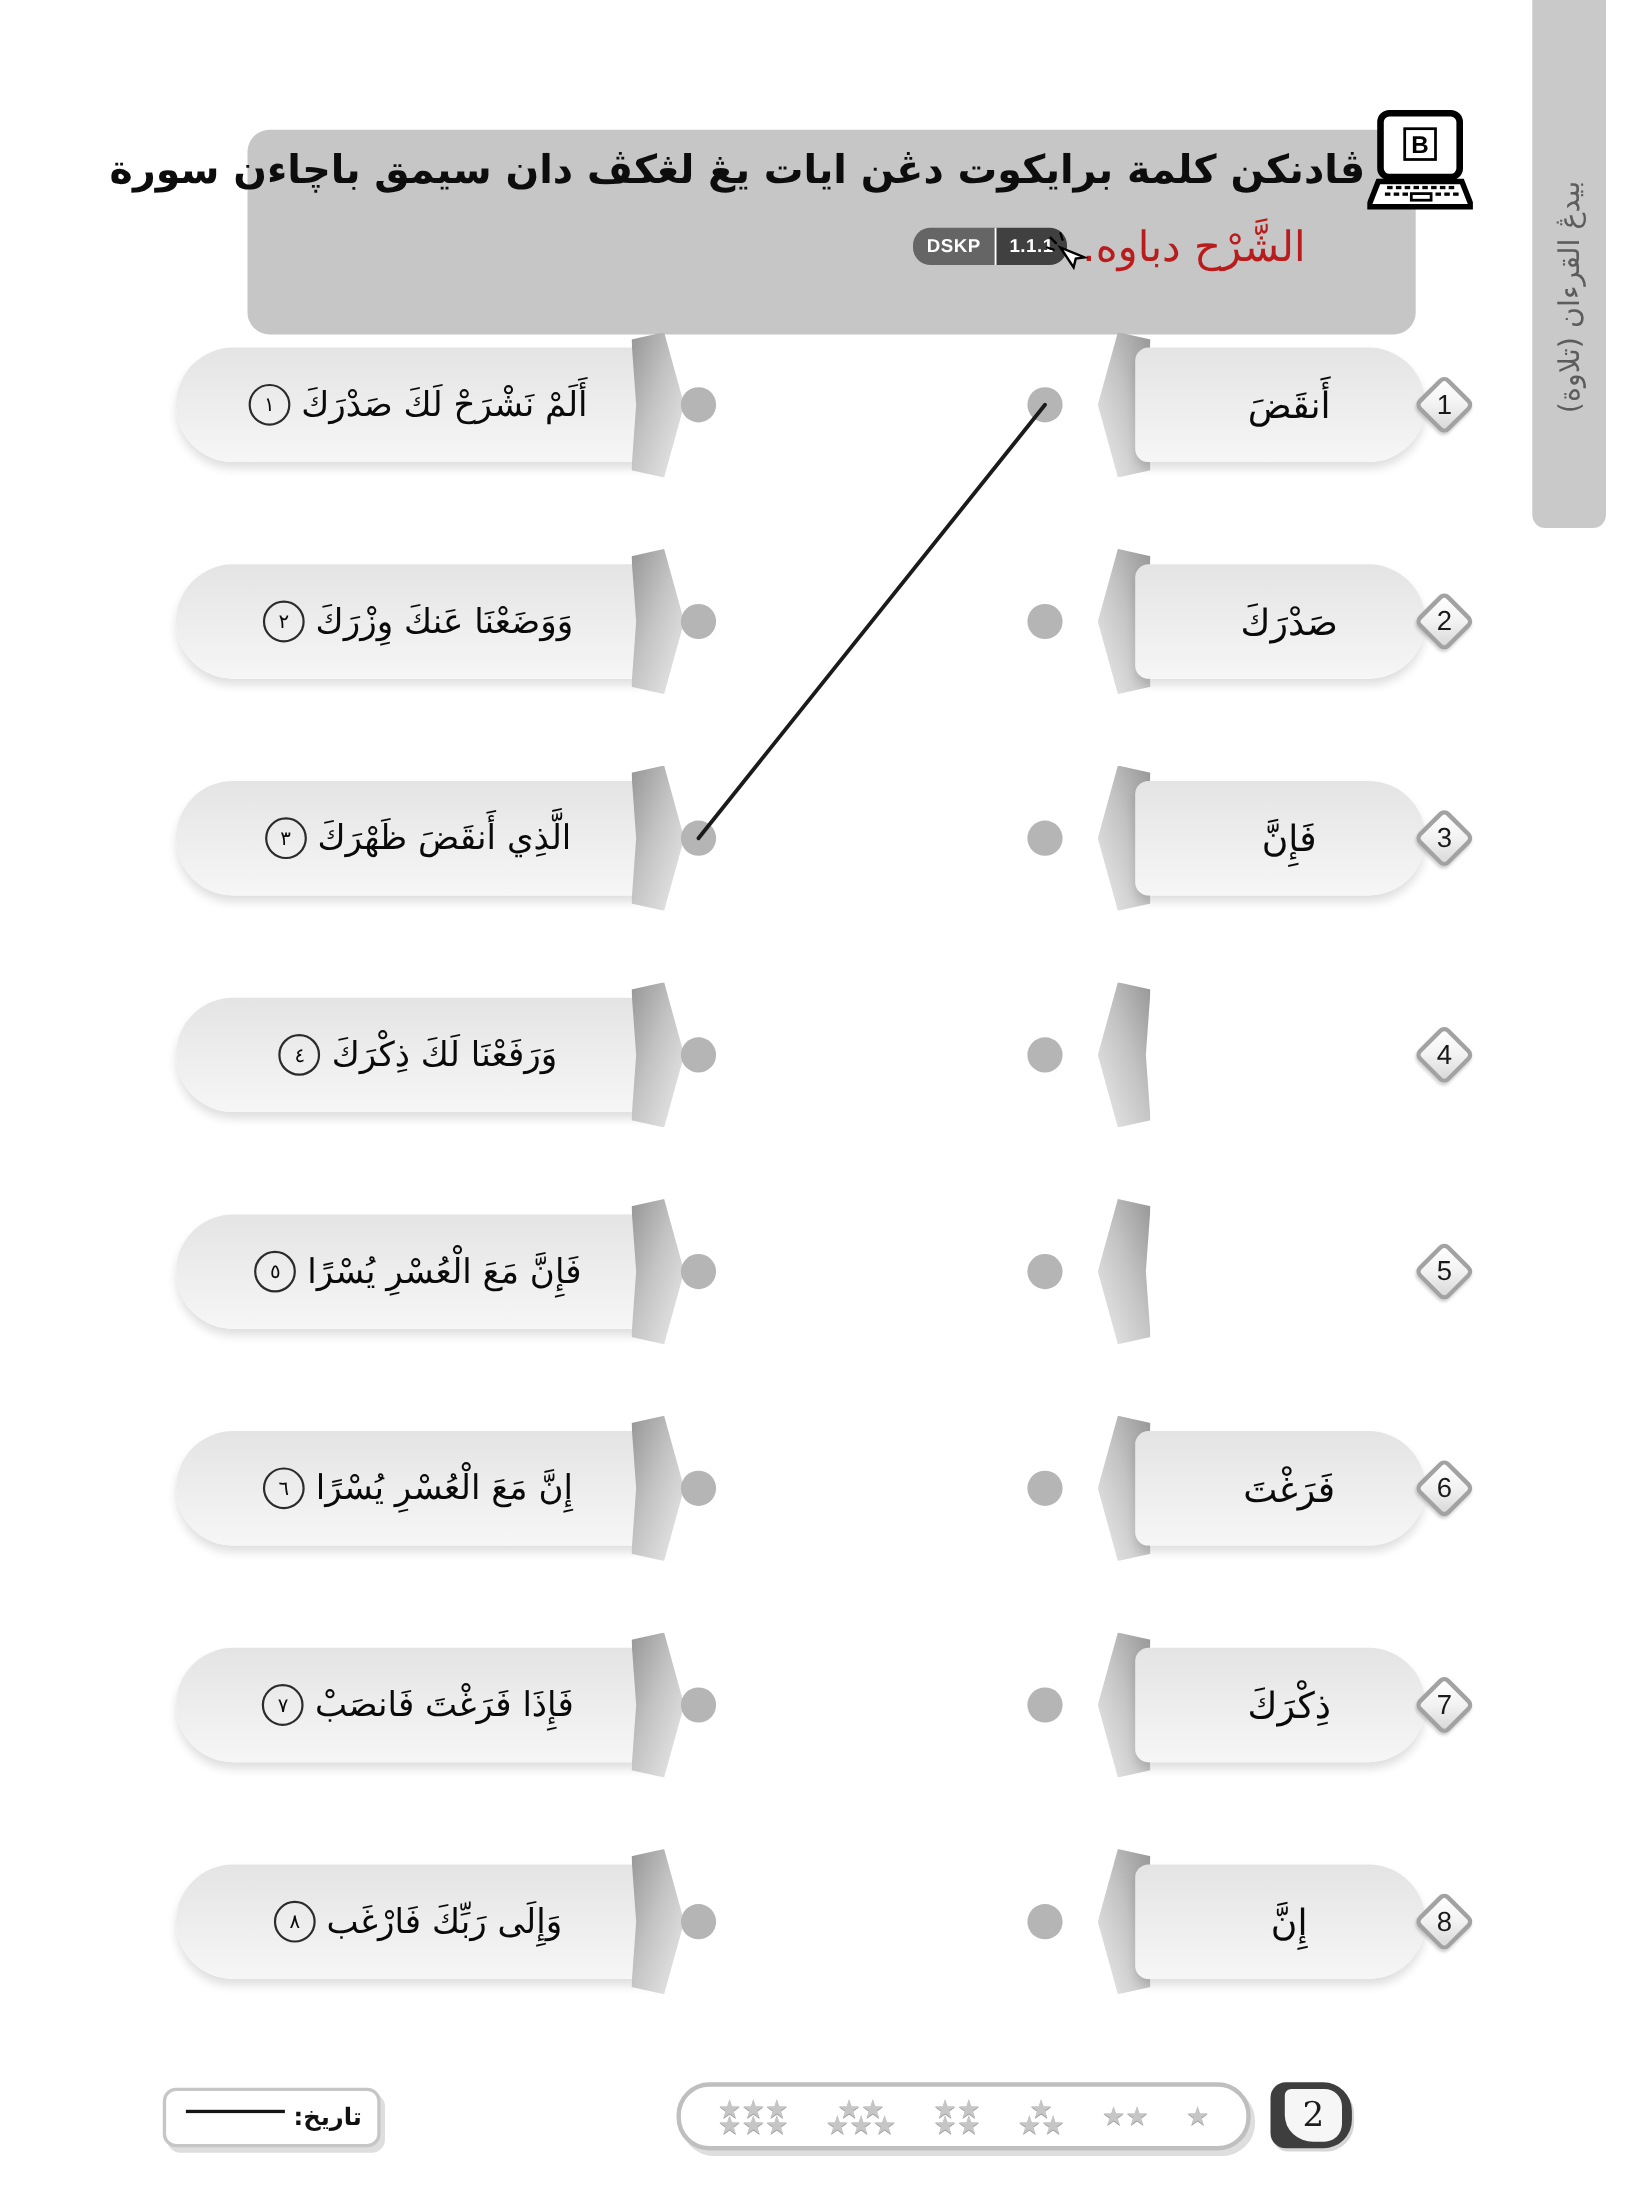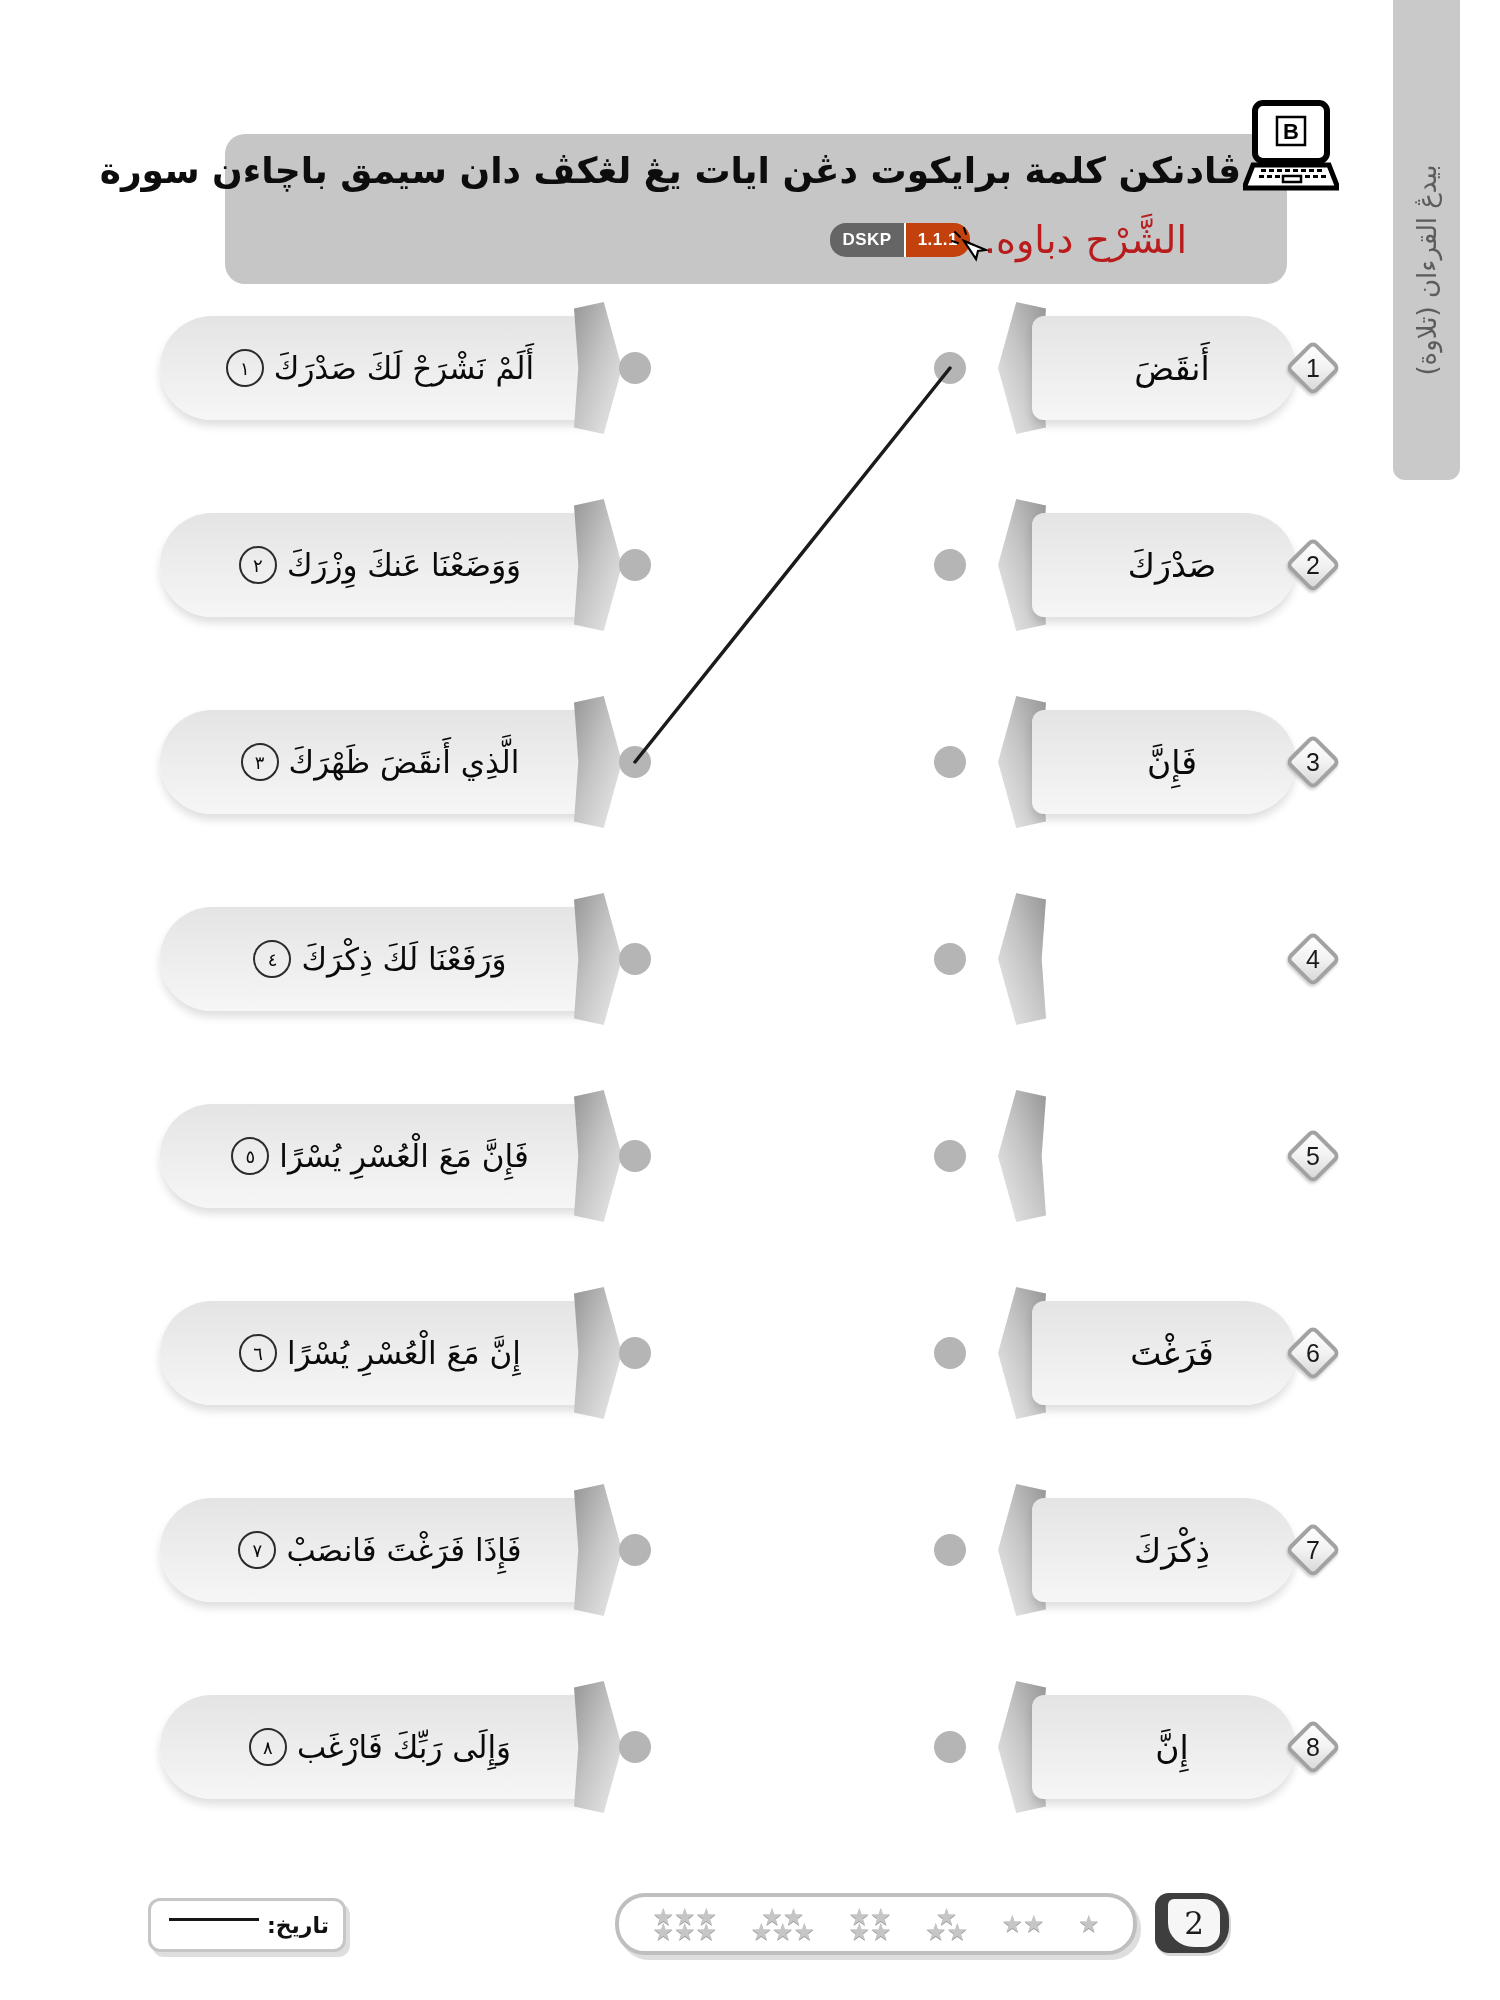--- a/index.html
+++ b/index.html
@@ -7,32 +7,32 @@
         font-family:"DejaVu Sans",sans-serif;}
 
   
   .side-tab{position:absolute;left:1393px;top:0;width:67px;height:480px;background:#c9c9c9;
             border-radius:0 0 12px 12px;}
   .side-tab-text{position:absolute;left:1247px;top:248px;width:360px;height:44px;
                  transform:rotate(-90deg);text-align:center;font-size:26px;color:#5c5c5c;
                  direction:rtl;line-height:44px;}
 
   
-  .header-box{position:absolute;left:225px;top:118px;width:1062px;height:150px;
-              background:#c6c6c6;border-radius:20px;margin-top:16px;}
+  .header-box{position:absolute;left:225px;top:118px;width:1062px;height:186px;
+              background:#c6c6c6;border-radius:20px;}
   .header-line1{position:absolute;top:16px;right:46px;direction:rtl;font-size:36px;
                 font-weight:bold;color:#0d0d0d;white-space:nowrap;}
   .header-line2{position:absolute;top:84px;right:100px;display:flex;align-items:center;gap:14px;}
   .header-line2 .ar{font-size:38px;font-weight:normal;color:#b91c1c;direction:rtl;white-space:nowrap;}
   .dskp-badge{position:relative;display:flex;align-items:stretch;height:34px;border-radius:16px;
               overflow:visible;font-family:"Liberation Sans",sans-serif;}
   .dskp-seg{display:flex;align-items:center;padding:0 12px;color:#fff;font-weight:bold;
             font-size:17px;letter-spacing:.5px;text-align:right;}
   .dskp-a{background:#656565;border-radius:16px 0 0 16px;border-right:2px solid #fff;}
-  .dskp-b{background:#c2410c;border-radius:0 16px 16px 0;}
+  .dskp-b{background:#404040;border-radius:0 16px 16px 0;}
   .cursor-icon{position:absolute;right:-20px;top:4px;width:40px;height:40px;}
 
   .laptop-icon{position:absolute;left:1243px;top:100px;width:96px;height:100px;}
 
   
   .m-row{position:absolute;left:0;width:1500px;height:132px;}
   .pill{position:absolute;top:14px;height:104px;display:flex;align-items:center;justify-content:center;
         background:linear-gradient(180deg,#e4e4e4 0%,#eeeeee 55%,#f6f6f6 100%);
         box-shadow:0 6px 9px rgba(0,0,0,.13);}
   .pill-verse{left:160px;width:440px;border-radius:52px 12px 12px 52px;}

